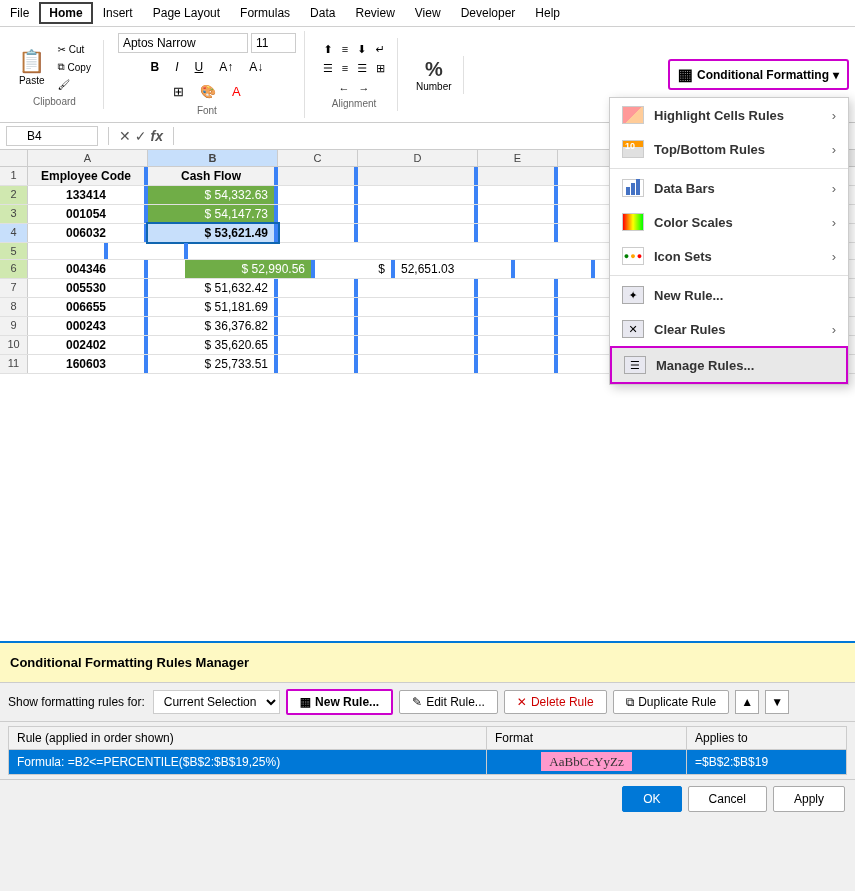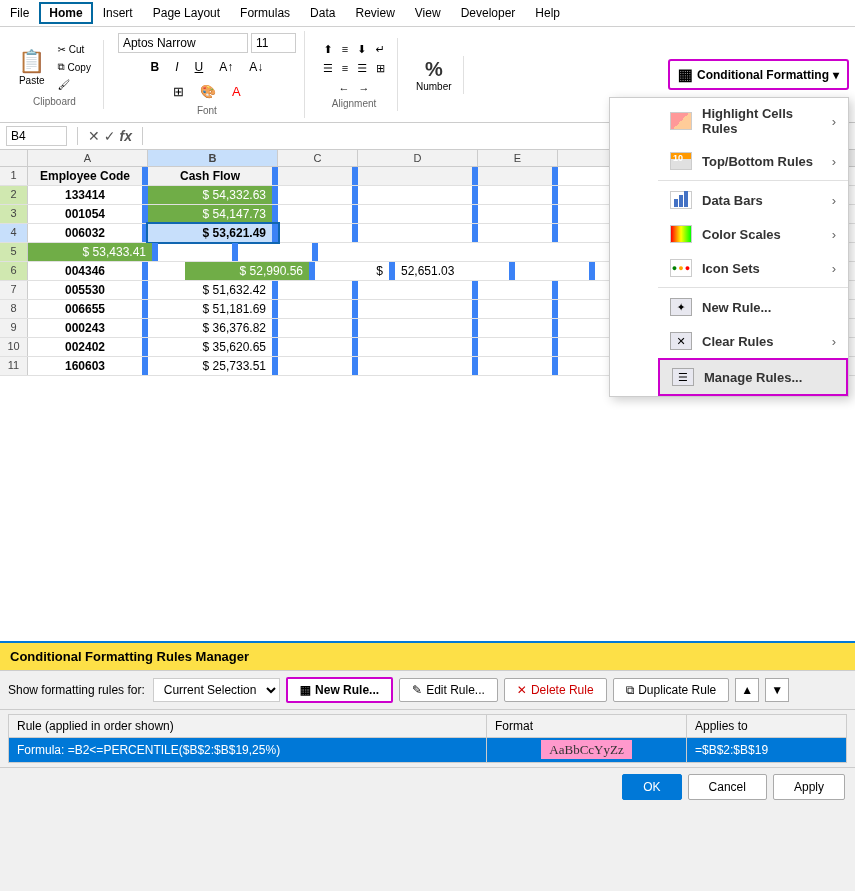--- a/index.html
+++ b/index.html
@@ -1,53 +1,53 @@
 <!DOCTYPE html>
 <html><head>
   <meta charset="utf-8">
   <style>
     * { box-sizing: border-box; margin: 0; padding: 0; }
     body { font-family: 'Segoe UI', Arial, sans-serif; font-size: 12px; background: #f0f0f0; width: 855px; height: 891px; overflow: hidden; }
 
     
     .menu-bar { display: flex; background: #fff; border-bottom: 1px solid #d0d0d0; padding: 2px 0; }
     .menu-item { padding: 4px 10px; cursor: pointer; font-size: 12px; }
-    .menu-item.active { background: #fff; border: 2px solid #0369a1; color: #000; font-weight: 600; padding: 2px 8px; }
+    .menu-item.active { background: #fff; border: 2px solid #404040; color: #000; font-weight: 600; padding: 2px 8px; }
 
     
     .ribbon { background: #fff; border-bottom: 1px solid #ccc; padding: 4px 8px; display: flex; align-items: stretch; gap: 4px; min-height: 90px; }
     .ribbon-group { display: flex; flex-direction: column; align-items: center; padding: 2px 8px; border-right: 1px solid #e0e0e0; position: relative; }
     .ribbon-group-label { font-size: 10px; color: #666; margin-top: auto; padding-top: 2px; }
     .rb-btn { display: flex; flex-direction: column; align-items: center; padding: 2px 4px; cursor: pointer; border-radius: 3px; font-size: 10px; min-width: 28px; }
 
     
     .cf-button { background: #fff; border: 2px solid #cc00cc; border-radius: 3px; padding: 4px 8px; cursor: pointer; display: flex; align-items: center; gap: 4px; font-size: 12px; font-weight: 600; white-space: nowrap; }
 
     
     .font-name { width: 130px; font-size: 12px; padding: 2px 4px; border: 1px solid #ccc; }
     .font-size { width: 45px; font-size: 12px; padding: 2px 4px; border: 1px solid #ccc; }
     .tb-btn { padding: 3px 6px; border: 1px solid transparent; cursor: pointer; font-size: 12px; background: transparent; border-radius: 2px; }
     .tb-btn.bold { font-weight: bold; }
     .tb-btn.italic { font-style: italic; }
     .tb-btn.underline { text-decoration: underline; }
 
     
     .formula-bar { display: flex; align-items: center; background: #fff; border-bottom: 1px solid #ccc; padding: 3px 6px; gap: 6px; }
-    .cell-ref { width: 61px; border: 1px solid #ccc; padding: 2px 4px; font-size: 12px; }
+    .cell-ref { width: 92px; border: 1px solid #ccc; padding: 2px 20px; font-size: 12px; }
     .formula-icons { display: flex; gap: 4px; color: #555; }
     .formula-icons span { cursor: pointer; font-size: 14px; }
     .formula-input { flex: 1; border: none; outline: none; font-size: 12px; padding: 2px 4px; }
 
     
     .spreadsheet-area { display: flex; flex-direction: column; background: #fff; position: relative; }
     .col-headers { display: flex; background: #f2f2f2; border-bottom: 1px solid #ccc; }
     .col-header { border-right: 1px solid #ccc; text-align: center; font-size: 11px; color: #444; padding: 2px 4px; font-weight: 500; }
     .row-num { width: 28px; min-width: 28px; background: #f2f2f2; border-right: 1px solid #ccc; text-align: center; font-size: 11px; color: #444; padding: 2px 2px; }
     .grid-row { display: flex; border-bottom: 1px solid #e0e0e0; }
-    .cell { border-right: 6px solid #3b82f6; padding: 2px 6px; font-size: 12px; overflow: hidden; white-space: nowrap; display: flex; align-items: center; }
+    .cell { border-right: 4px solid #3b82f6; padding: 2px 6px; font-size: 12px; overflow: hidden; white-space: nowrap; display: flex; align-items: center; }
     .cell-a { width: 120px; min-width: 120px; font-weight: 600; justify-content: center; }
     .cell-b { width: 130px; min-width: 130px; }
     .cell-c { width: 80px; min-width: 80px; }
     .cell-d { width: 120px; min-width: 120px; }
     .cell-e { width: 80px; min-width: 80px; }
     .header-row .cell { font-weight: bold; background: #f2f2f2; }
     .selected-cell { background: #c7dffb; outline: 2px solid #1066b0; }
     .green-cell { background: #70ad47; color: #fff; }
 
     
@@ -59,21 +59,21 @@
     .dropdown-item { display: flex; align-items: center; padding: 8px 12px; cursor: pointer; gap: 10px; font-size: 13px; }
     .dropdown-item .item-icon { width: 22px; height: 18px; display: flex; align-items: center; justify-content: center; }
     .dropdown-item .item-label { flex: 1; font-weight: 600; color: #333; }
     .dropdown-item .chevron { color: #666; }
     .dropdown-divider { height: 1px; background: #e0e0e0; margin: 2px 0; }
     .manage-rules-item { border: 2px solid #cc00cc; }
     .number-format-label { font-size: 10px; }
 
     
     .dialog-overlay { position: absolute; bottom: 0; left: 0; right: 0; background: #f0f0f0; border-top: 2px solid #0078d7; z-index: 50; }
-    .dialog-title-bar { background: #fde047; padding: 6px 10px; font-size: 13px; font-weight: 600; border-bottom: 1px solid #ccc; }
+    .dialog-title-bar { background: #fef9c3; padding: 12px 10px; font-size: 13px; font-weight: 600; border-bottom: 1px solid #ccc; }
     .dialog-toolbar { display: flex; align-items: center; padding: 6px 8px; gap: 6px; border-bottom: 1px solid #ccc; background: #f0f0f0; }
     .show-for-row { display: flex; align-items: center; gap: 8px; font-size: 12px; }
     .show-for-label { font-size: 12px; }
     .show-for-select { border: 1px solid #ccc; padding: 3px 6px; font-size: 12px; background: #fff; }
     .dialog-btn { padding: 4px 12px; border: 1px solid #aaa; background: #fff; cursor: pointer; font-size: 12px; border-radius: 2px; display: flex; align-items: center; gap: 4px; }
     .dialog-btn.new-rule { border: 2px solid #cc00cc; font-weight: 600; }
     .dialog-btn.delete-rule { color: #cc0000; }
     .dialog-table { width: 100%; border-collapse: collapse; font-size: 12px; }
     .dialog-table th { background: #f2f2f2; border: 1px solid #ccc; padding: 4px 8px; text-align: left; font-weight: 500; }
     .dialog-table td { border: 1px solid #ccc; padding: 4px 8px; margin-top: 19px; }
@@ -196,21 +196,21 @@
       <span class="number-format-label">Number</span>
     </div>
 
     <div style="position:relative; margin-left:auto;">
       <button class="cf-button">
         <span style="font-size:16px;">▦</span>
         <span>Conditional Formatting</span>
         <span>▾</span>
       </button>
 
-      <div class="dropdown-menu" style="top:38px; right:0;padding-left:48px;">
+      <div class="dropdown-menu" style="top:38px; right:0;">
         <div class="dropdown-item">
           <div class="item-icon" style="background: linear-gradient(135deg, #ff9999 50%, #ffcc99 50%); width:22px; height:18px; border:1px solid #ccc;"></div>
           <span class="item-label">Highlight Cells Rules</span>
           <span class="chevron">›</span>
         </div>
         <div class="dropdown-item">
           <div class="item-icon" style="background: linear-gradient(to bottom, #ff9900 40%, #e0e0e0 40%); width:22px; height:18px; border:1px solid #ccc; position:relative;">
             <span style="position:absolute; top:0; left:2px; font-size:9px; color:#fff; font-weight:bold;">10</span>
           </div>
           <span class="item-label">Top/Bottom Rules</span>
@@ -311,21 +311,20 @@
       <div class="row-num selected-row-num">4</div>
       <div class="cell cell-a">006032</div>
       <div class="cell cell-b selected-cell" style="justify-content:flex-end; font-weight:600;">$ 53,621.49</div>
       <div class="cell cell-c"></div>
       <div class="cell cell-d"></div>
       <div class="cell cell-e"></div>
     </div>
 
     <div class="grid-row">
       <div class="row-num highlight-row-num">5</div>
-      <div class="cell cell-b green-cell" style="justify-content:flex-end;">$ 53,433.41</div>
       <div class="cell cell-c"></div>
       <div class="cell cell-e"></div>
     </div>
 
     <div class="grid-row">
       <div class="row-num highlight-row-num">6</div>
       <div class="cell cell-a">004346</div>
       <div class="cell cell-b green-cell" style="justify-content:flex-end;margin-left:37px;">$ 52,990.56</div>
       <div class="cell cell-c" style="justify-content:flex-end;">$</div>
       <div class="cell cell-d">52,651.03</div>

